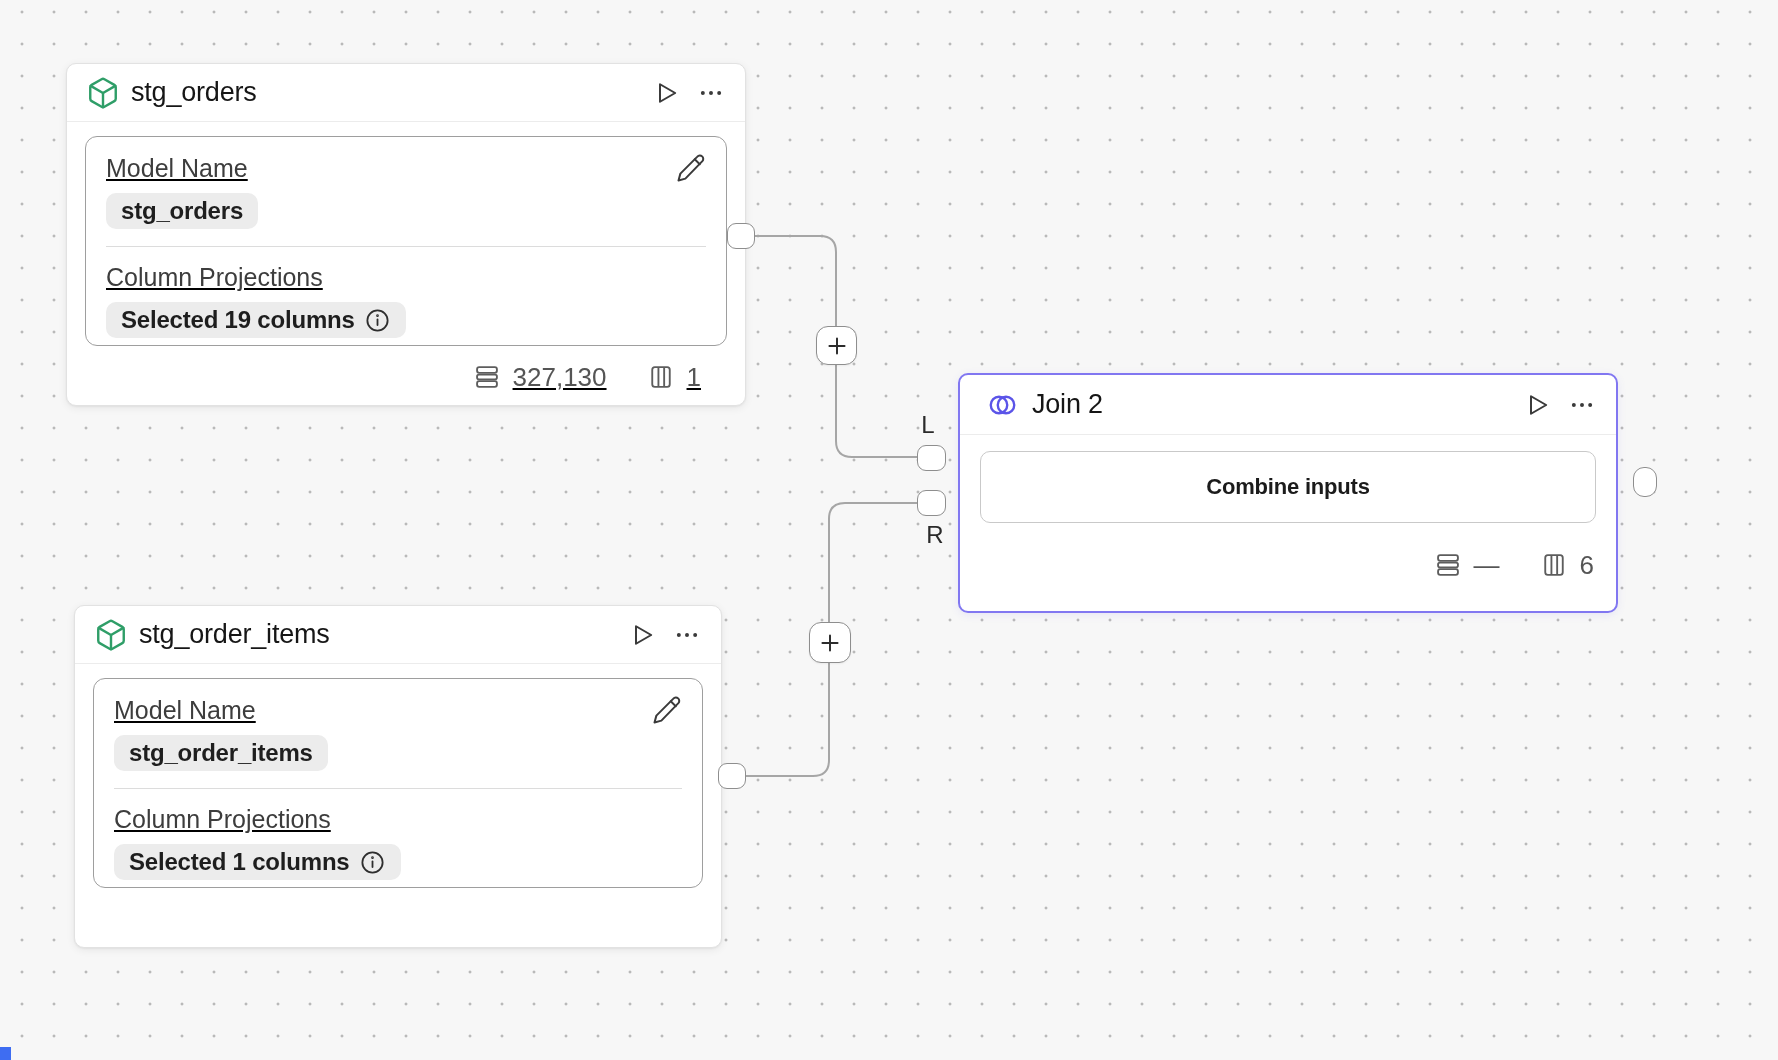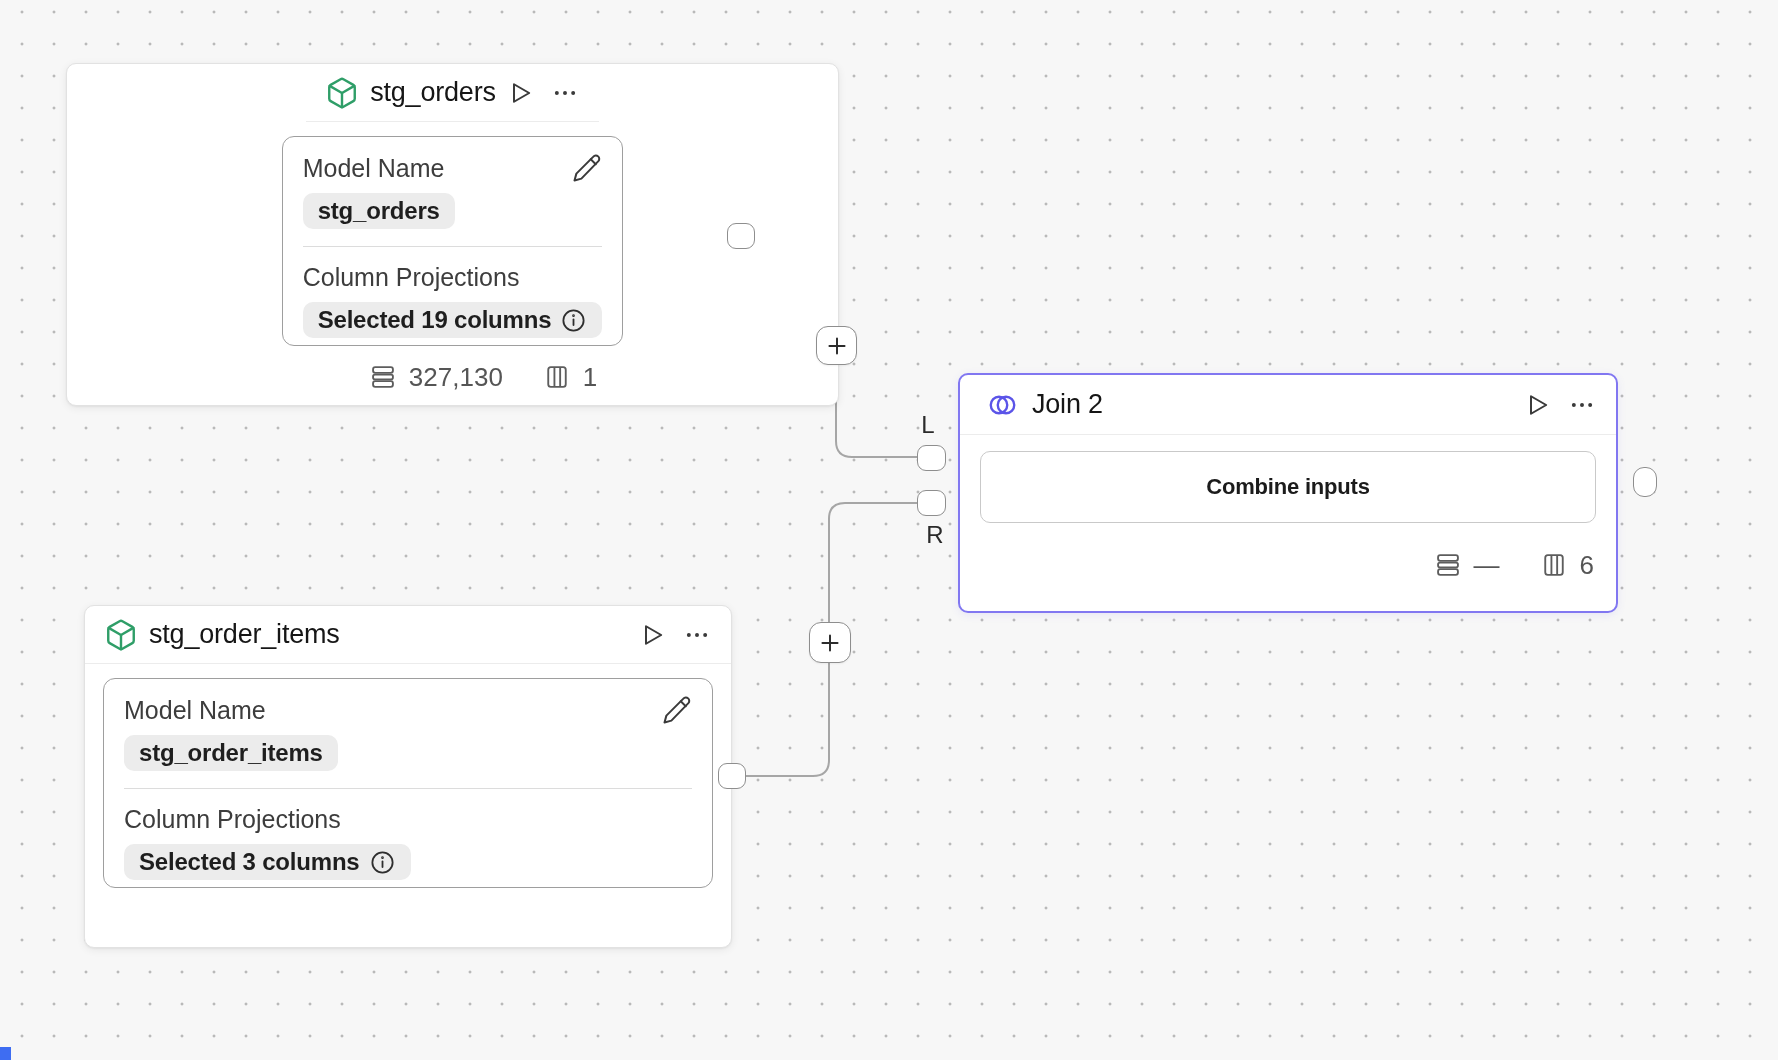--- a/index.html
+++ b/index.html
@@ -27,21 +27,21 @@
   .node.join-node{border:2px solid var(--accent,#8177f1);box-shadow:0 2px 8px rgba(98,85,240,.10);}
   .node-header{
     display:flex;align-items:center;gap:11px;
     padding:0 20px 0 19px;height:57px;flex:0 0 57px;
     border-bottom:1px solid #ececec;
   }
   .join-node .node-header{height:59px;flex:0 0 59px;padding-left:26px;gap:13px;}
   .node-title{font-size:27px;font-weight:500;color:#161616;letter-spacing:-.2px;white-space:nowrap;}
   .hdr-actions{margin-left:auto;display:flex;align-items:center;gap:16px;}
   .icon-btn{background:none;border:none;padding:0;margin:0;cursor:pointer;display:flex;align-items:center;color:#3a3a3a;}
-  .node-body{flex:1;padding:14px 18px 0 18px;}
+  .node-body{flex:1;padding:14px 18px 0 18px;text-decoration:underline;}
   .inner-box{
     border:1px solid #9e9e9e;border-radius:12px;height:210px;box-sizing:border-box;
     padding:14px 20px 0 20px;background:#fff;
   }
   .field-row{display:flex;align-items:flex-start;}
   .field-label{font-size:25px;color:#3d3d3d;font-weight:400;line-height:34px;}
   .field-row .icon-btn{margin-left:auto;margin-top:2px;}
   .chip{
     display:inline-flex;align-items:center;gap:9px;
     background:var(--chip-bg,#ececec);border-radius:10px;
@@ -84,21 +84,21 @@
 </head>
 <body>
 
 <div class="canvas">
 
   <svg class="edge-layer">
     <path d="M755 236 H820 Q836 236 836 252 V441 Q836 457 852 457 H917" fill="none" stroke="var(--edge,#a6a6a6)" stroke-width="2"></path>
     <path d="M746 776 H813 Q829 776 829 760 V519 Q829 503 845 503 H917" fill="none" stroke="var(--edge,#a6a6a6)" stroke-width="2"></path>
   </svg>
 
-  <div class="node" style="left:66px;top:63px;width:773px;height:343px;align-items:center;">
+  <div class="node" style="left:66px;top:63px;width:680px;height:343px;">
     <div class="node-header">
       <svg class="green-icon" width="34" height="34" viewBox="0 0 24 24" fill="none" stroke="currentColor" stroke-width="1.7" stroke-linejoin="round" stroke-linecap="round">
         <path d="M21 8a2 2 0 0 0-1-1.73l-7-4a2 2 0 0 0-2 0l-7 4A2 2 0 0 0 3 8v8a2 2 0 0 0 1 1.73l7 4a2 2 0 0 0 2 0l7-4A2 2 0 0 0 21 16Z"></path>
         <path d="m3.3 7 8.7 5 8.7-5"></path>
           <path d="M12 22V12"></path>
       </svg>
       <span class="node-title">stg_orders</span>
       <span class="hdr-actions">
         <button class="icon-btn">
           <svg width="28" height="28" viewBox="0 0 24 24" fill="none" stroke="currentColor" stroke-width="1.7" stroke-linejoin="round" stroke-linecap="round">
@@ -151,21 +151,21 @@
         <span class="stat-gap"></span>
         <svg class="muted-icon" width="28" height="28" viewBox="0 0 24 24" fill="none" stroke="currentColor" stroke-width="1.6">
             <rect x="4.5" y="3.5" width="15" height="17" rx="2.2"></rect>
             <path d="M9.8 3.5v17M14.7 3.5v17"></path>
           </svg>
         <span class="stat-value">1</span>
       </div>
     </div>
   </div>
 
-  <div class="node" style="left:84px;top:605px;width:648px;height:343px;">
+  <div class="node" style="left:74px;top:605px;width:648px;height:343px;">
     <div class="node-header">
       <svg class="green-icon" width="34" height="34" viewBox="0 0 24 24" fill="none" stroke="currentColor" stroke-width="1.7" stroke-linejoin="round" stroke-linecap="round">
         <path d="M21 8a2 2 0 0 0-1-1.73l-7-4a2 2 0 0 0-2 0l-7 4A2 2 0 0 0 3 8v8a2 2 0 0 0 1 1.73l7 4a2 2 0 0 0 2 0l7-4A2 2 0 0 0 21 16Z"></path>
         <path d="m3.3 7 8.7 5 8.7-5"></path>
           <path d="M12 22V12"></path>
       </svg>
       <span class="node-title">stg_order_items</span>
       <span class="hdr-actions">
         <button class="icon-btn">
           <svg width="28" height="28" viewBox="0 0 24 24" fill="none" stroke="currentColor" stroke-width="1.7" stroke-linejoin="round" stroke-linecap="round">
@@ -193,21 +193,21 @@
           </button>
         </div>
         <span class="chip">
           <span>stg_order_items</span>
         </span>
         <hr class="inner-divider">
         <div class="field-row">
           <span class="field-label">Column Projections</span>
         </div>
         <span class="chip">
-          <span>Selected 3 columns</span>
+          <span>Selected 1 columns</span>
           <svg width="27" height="27" viewBox="0 0 24 24" fill="none" stroke="#2e2e2e" stroke-width="1.6" stroke-linecap="round">
               <circle cx="12" cy="12" r="9"></circle>
               <path d="M12 11v5"></path>
               <circle cx="12" cy="7.7" r="0.4" fill="#2e2e2e"></circle>
             </svg>
         </span>
       </div>
     </div>
   </div>
 

